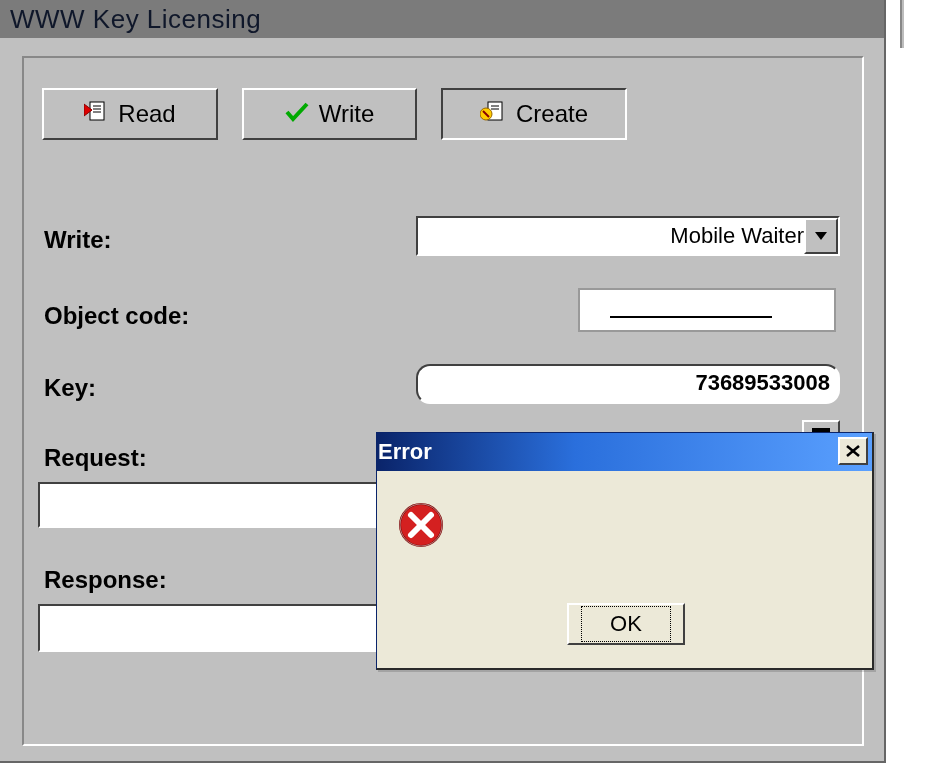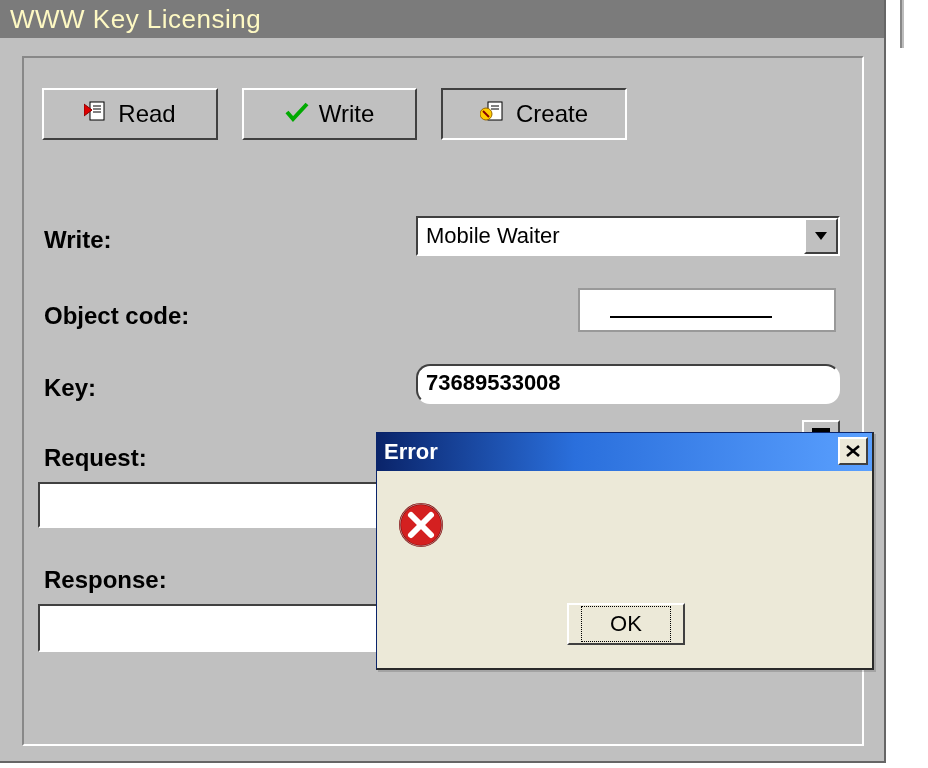--- a/index.html
+++ b/index.html
@@ -14,37 +14,38 @@
     position: absolute;
     left: 0; top: 0;
     width: 886px; height: 763px;
     background: #c0c0c0;
     border-right: 2px solid #666;
     border-bottom: 2px solid #666;
   }
   .titlebar {
     height: 38px;
     background: #7b7b7b;
-    color: #fef9c3;
+    color: #0f172a;
     font-family: Arial, sans-serif;
     font-size: 26px;
     padding: 4px 10px 0 10px;
     font-weight: normal;
     letter-spacing: 0.5px;
   }
   .panel {
     position: absolute;
     left: 22px; top: 56px;
     width: 842px; height: 690px;
     border: 2px solid #888;
     border-top-color: #888;
     border-left-color: #888;
     border-right-color: #fff;
     border-bottom-color: #fff;
     background: #c0c0c0;
+    text-align: right;
   }
   
   .toolbar {
     position: absolute;
     left: 18px; top: 30px;
     width: 800px; height: 56px;
   }
   .tbtn {
     position: absolute;
     height: 52px;
@@ -156,21 +157,21 @@
   .dialog .dtitlebar {
     height: 38px;
     background: linear-gradient(to bottom, #3a6ee8 0%, #0a246a 6%, #1b5fd8 50%, #3a8af0 100%);
     background: linear-gradient(to right, #0a246a 0%, #2a6fdc 40%, #5aa0ff 100%);
     color: #fff;
     font-family: "Tahoma", Arial, sans-serif;
     font-weight: bold;
     font-size: 22px;
     display: flex;
     align-items: center;
-    padding-left: 7px;
+    padding-left: 1px;
     position: relative;
   }
   .dialog .xbtn {
     position: absolute;
     right: 4px; top: 4px;
     width: 30px; height: 28px;
     background: #ece9d8;
     border-top: 2px solid #fff;
     border-left: 2px solid #fff;
     border-right: 2px solid #404040;

